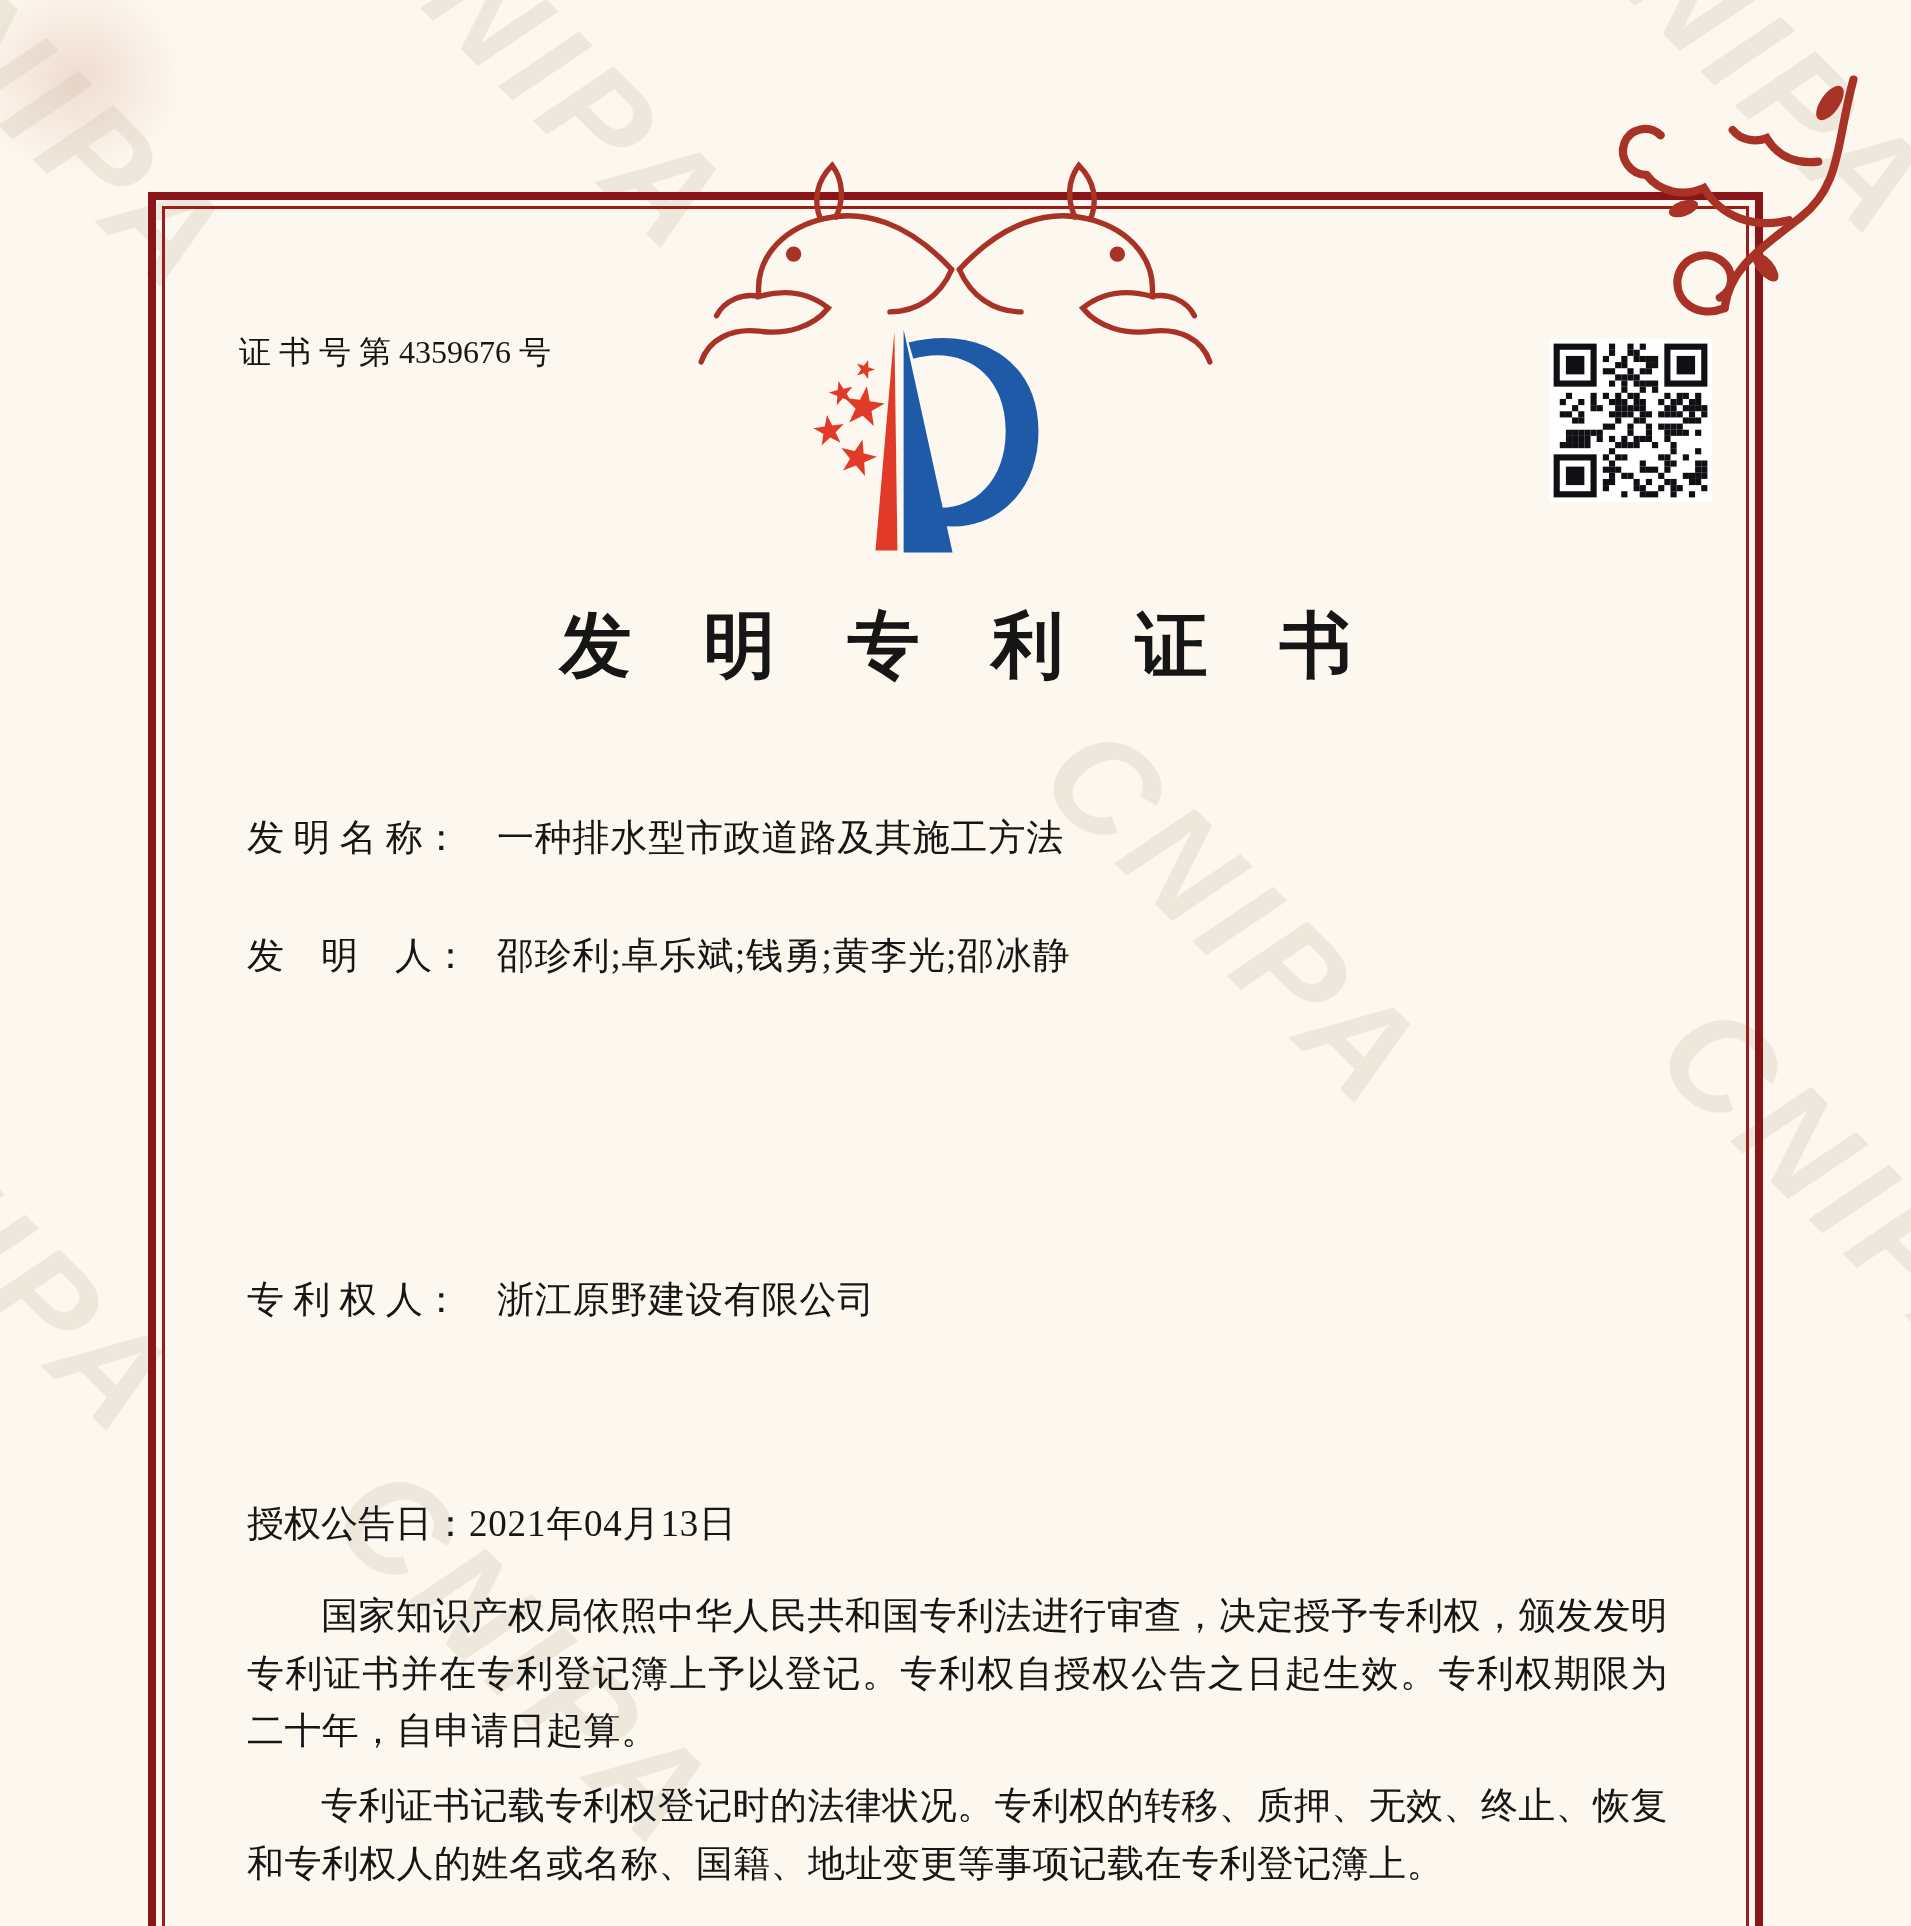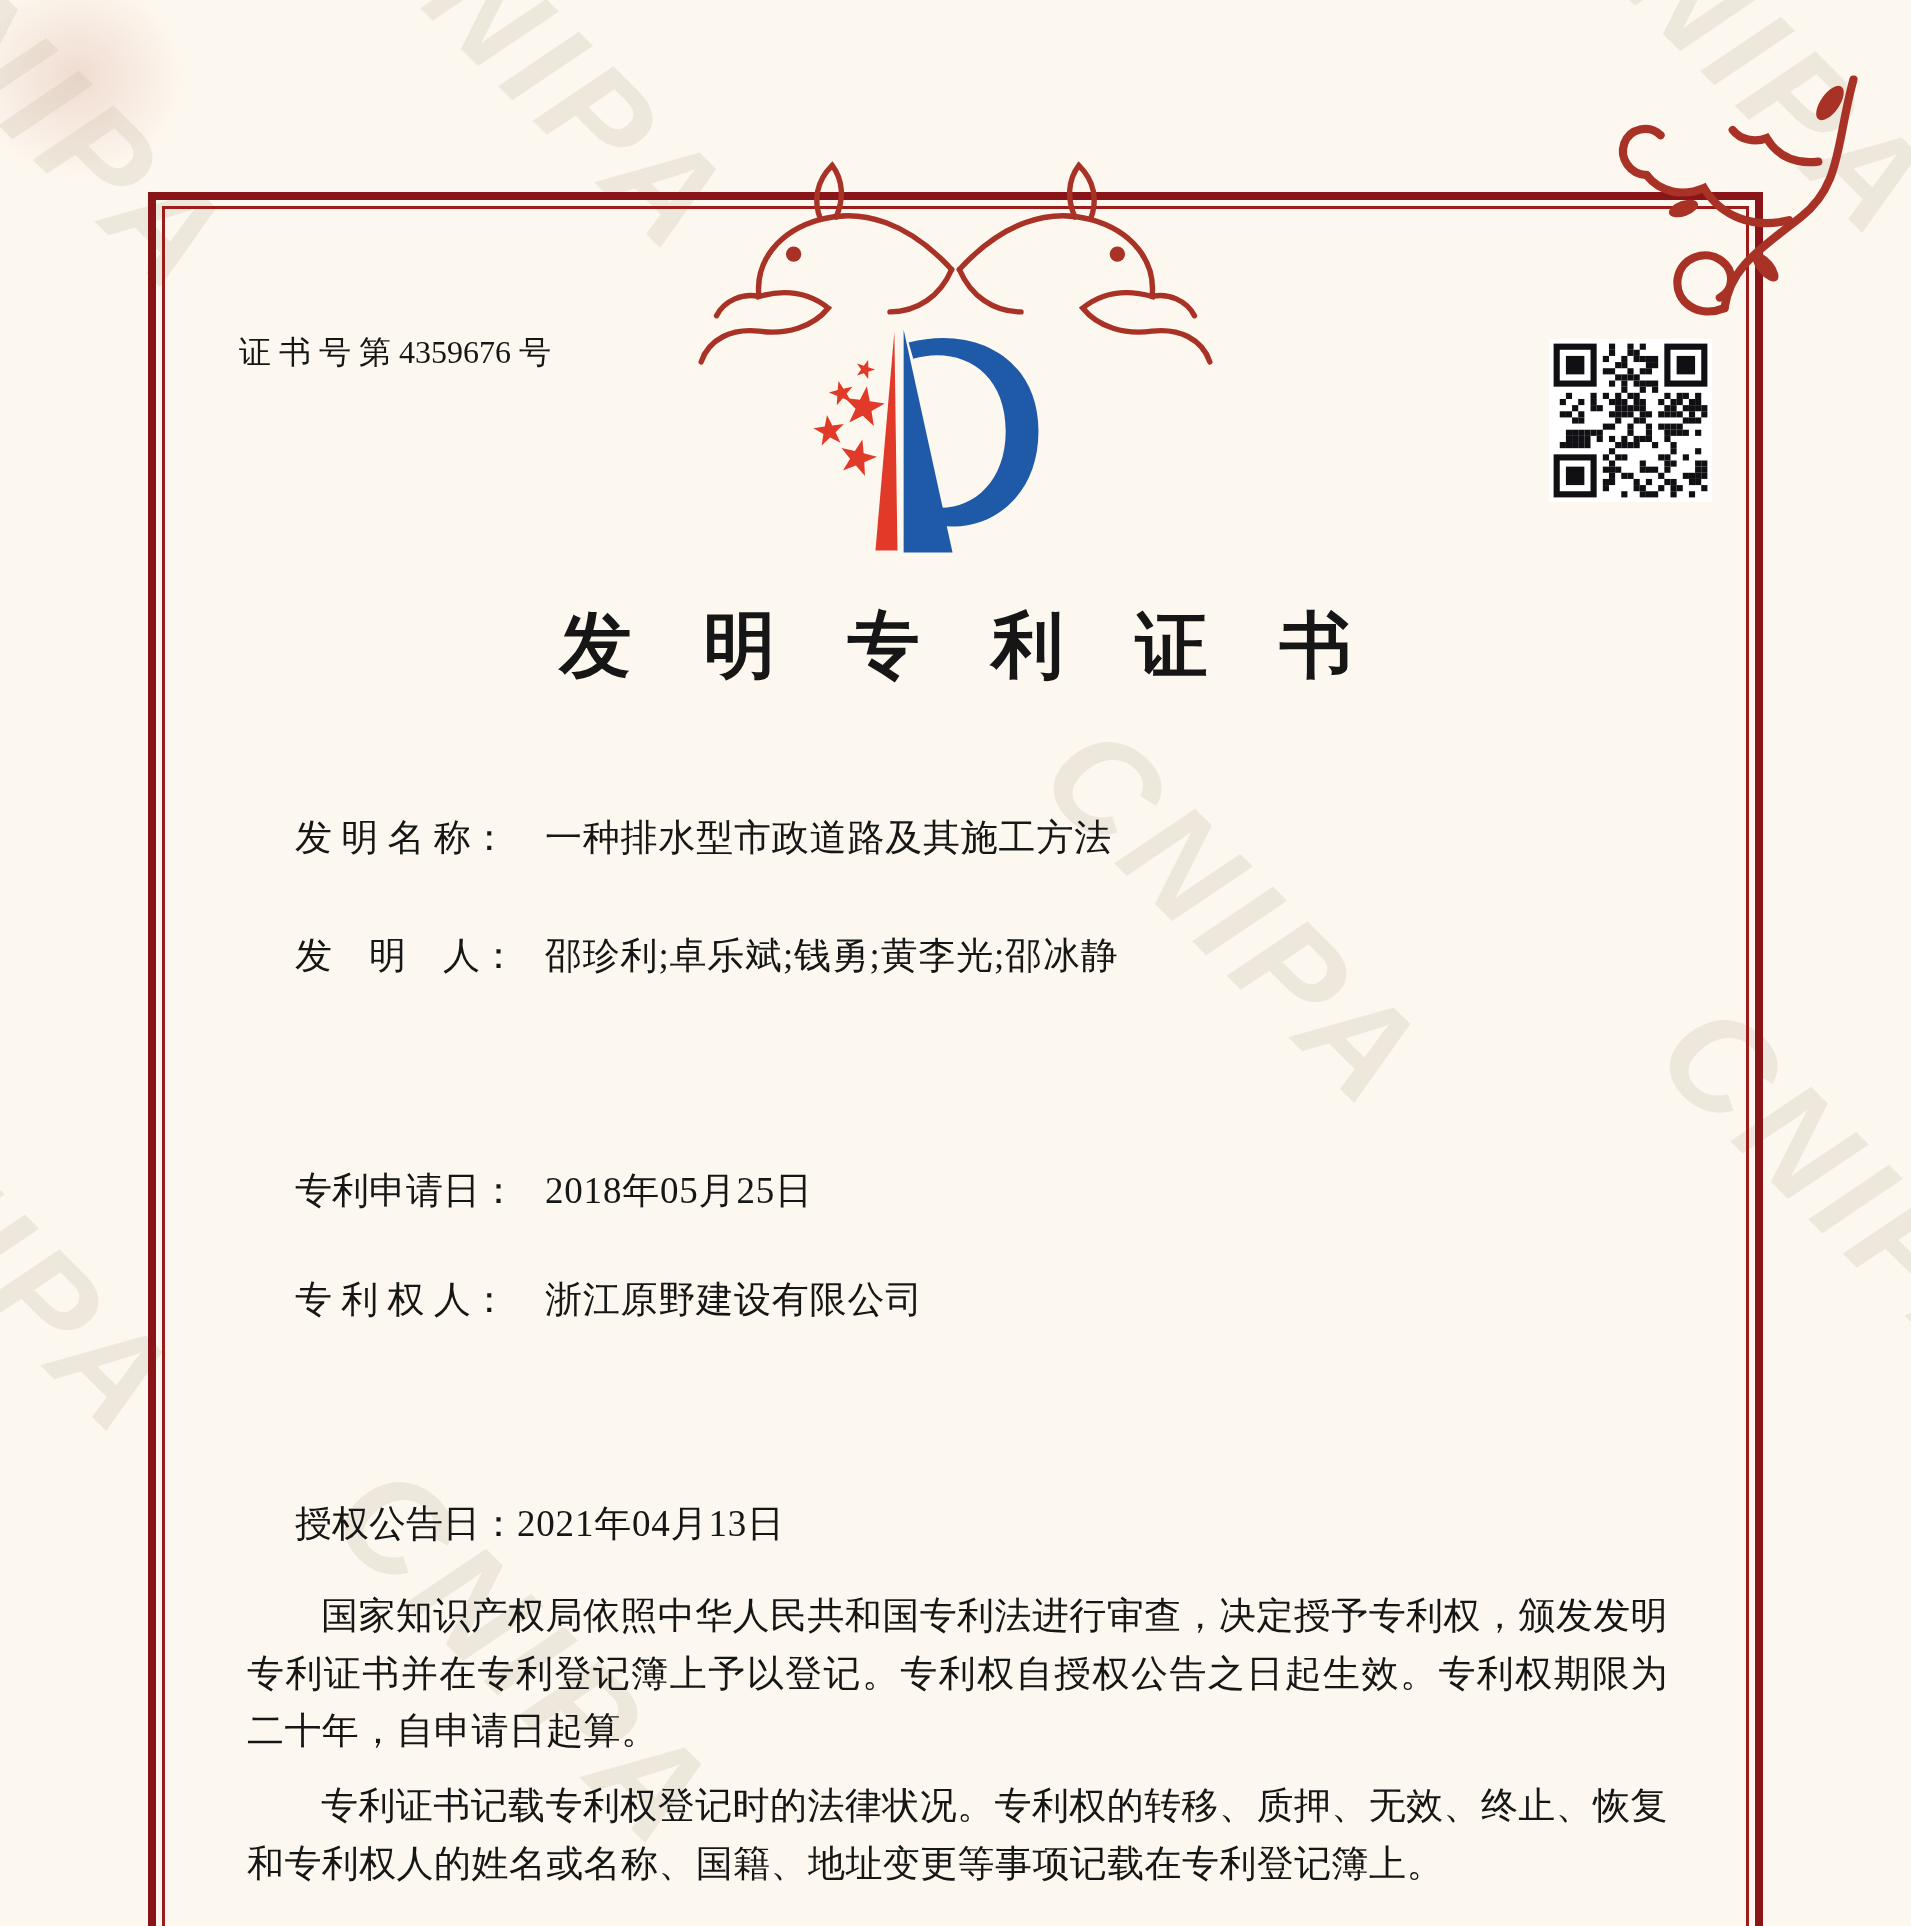--- a/index.html
+++ b/index.html
@@ -11,21 +11,21 @@
       color:rgba(205,195,175,0.30);transform:rotate(45deg);transform-origin:left top;
       white-space:nowrap;pointer-events:none;}
   #frame-outer{position:absolute;left:148px;top:192px;right:148px;bottom:169px;
       border:8.9px solid #8a1518;}
   #frame-inner{position:absolute;left:5.8px;top:5.8px;right:5.8px;bottom:5.8px;
       border:3.5px solid #9e1d1b;}
   #cert-no{position:absolute;left:239px;top:331px;font-size:32px;white-space:pre;}
   #title{position:absolute;left:0;right:0;top:598px;text-align:center;
       font-size:72px;font-weight:700;white-space:pre;}
   .row{position:absolute;left:247px;font-size:37px;white-space:nowrap;}
-  .row .lb{display:inline-block;width:250px;white-space:pre;margin-left:48px;}
+  .row .lb{display:inline-block;width:250px;white-space:pre;}
   .row .val{letter-spacing:0.8px;}
   .addr-val{display:inline-block;vertical-align:top;line-height:65px;letter-spacing:0.8px;}
   .para{position:absolute;left:247px;width:1421px;font-size:37px;line-height:1.56;
       text-align:justify;text-indent:2em;letter-spacing:0.4px;}
   #band{position:absolute;left:0;top:1922px;width:1911px;height:621px;
       background:linear-gradient(180deg,#fdf8ef 0%,#faf0e2 16%,#f4e1cc 52%,#f5e3cf 100%);}
   .fl{fill:none;stroke:#a93226;stroke-width:14;stroke-linecap:round;}
   .flf{fill:#a93226;}
   .dl{fill:none;stroke:#a93226;stroke-width:7;stroke-linecap:round;}
   .dlf{fill:#a93226;}
@@ -345,23 +345,20 @@
     </svg>
 
   <div id="title">发　明　专　利　证　书</div>
 
   <div class="row" style="top:813px">
     <span class="lb">发 明 名 称：</span><span class="val">一种排水型市政道路及其施工方法</span>
   </div>
   <div class="row" style="top:931px">
     <span class="lb">发　明　人：</span><span class="val">邵珍利;卓乐斌;钱勇;黄李光;邵冰静</span>
   </div>
-  <div class="row" style="top:1166px">
-    <span class="lb">专利申请日：</span><span class="val">2018年05月25日</span>
-  </div>
   <div class="row" style="top:1275px">
     <span class="lb">专 利 权 人：</span><span class="val">浙江原野建设有限公司</span>
   </div>
   <div class="row" style="top:1499px">
     <span class="lb" style="width:222px">授权公告日：</span><span class="val">2021年04月13日</span>
   </div>
 
   <div class="para" style="top:1777px">专利证书记载专利权登记时的法律状况。专利权的转移、质押、无效、终止、恢复和专利权人的姓名或名称、国籍、地址变更等事项记载在专利登记簿上。</div>
   <div class="para" style="top:1587px">国家知识产权局依照中华人民共和国专利法进行审查，决定授予专利权，颁发发明专利证书并在专利登记簿上予以登记。专利权自授权公告之日起生效。专利权期限为二十年，自申请日起算。</div>
 

